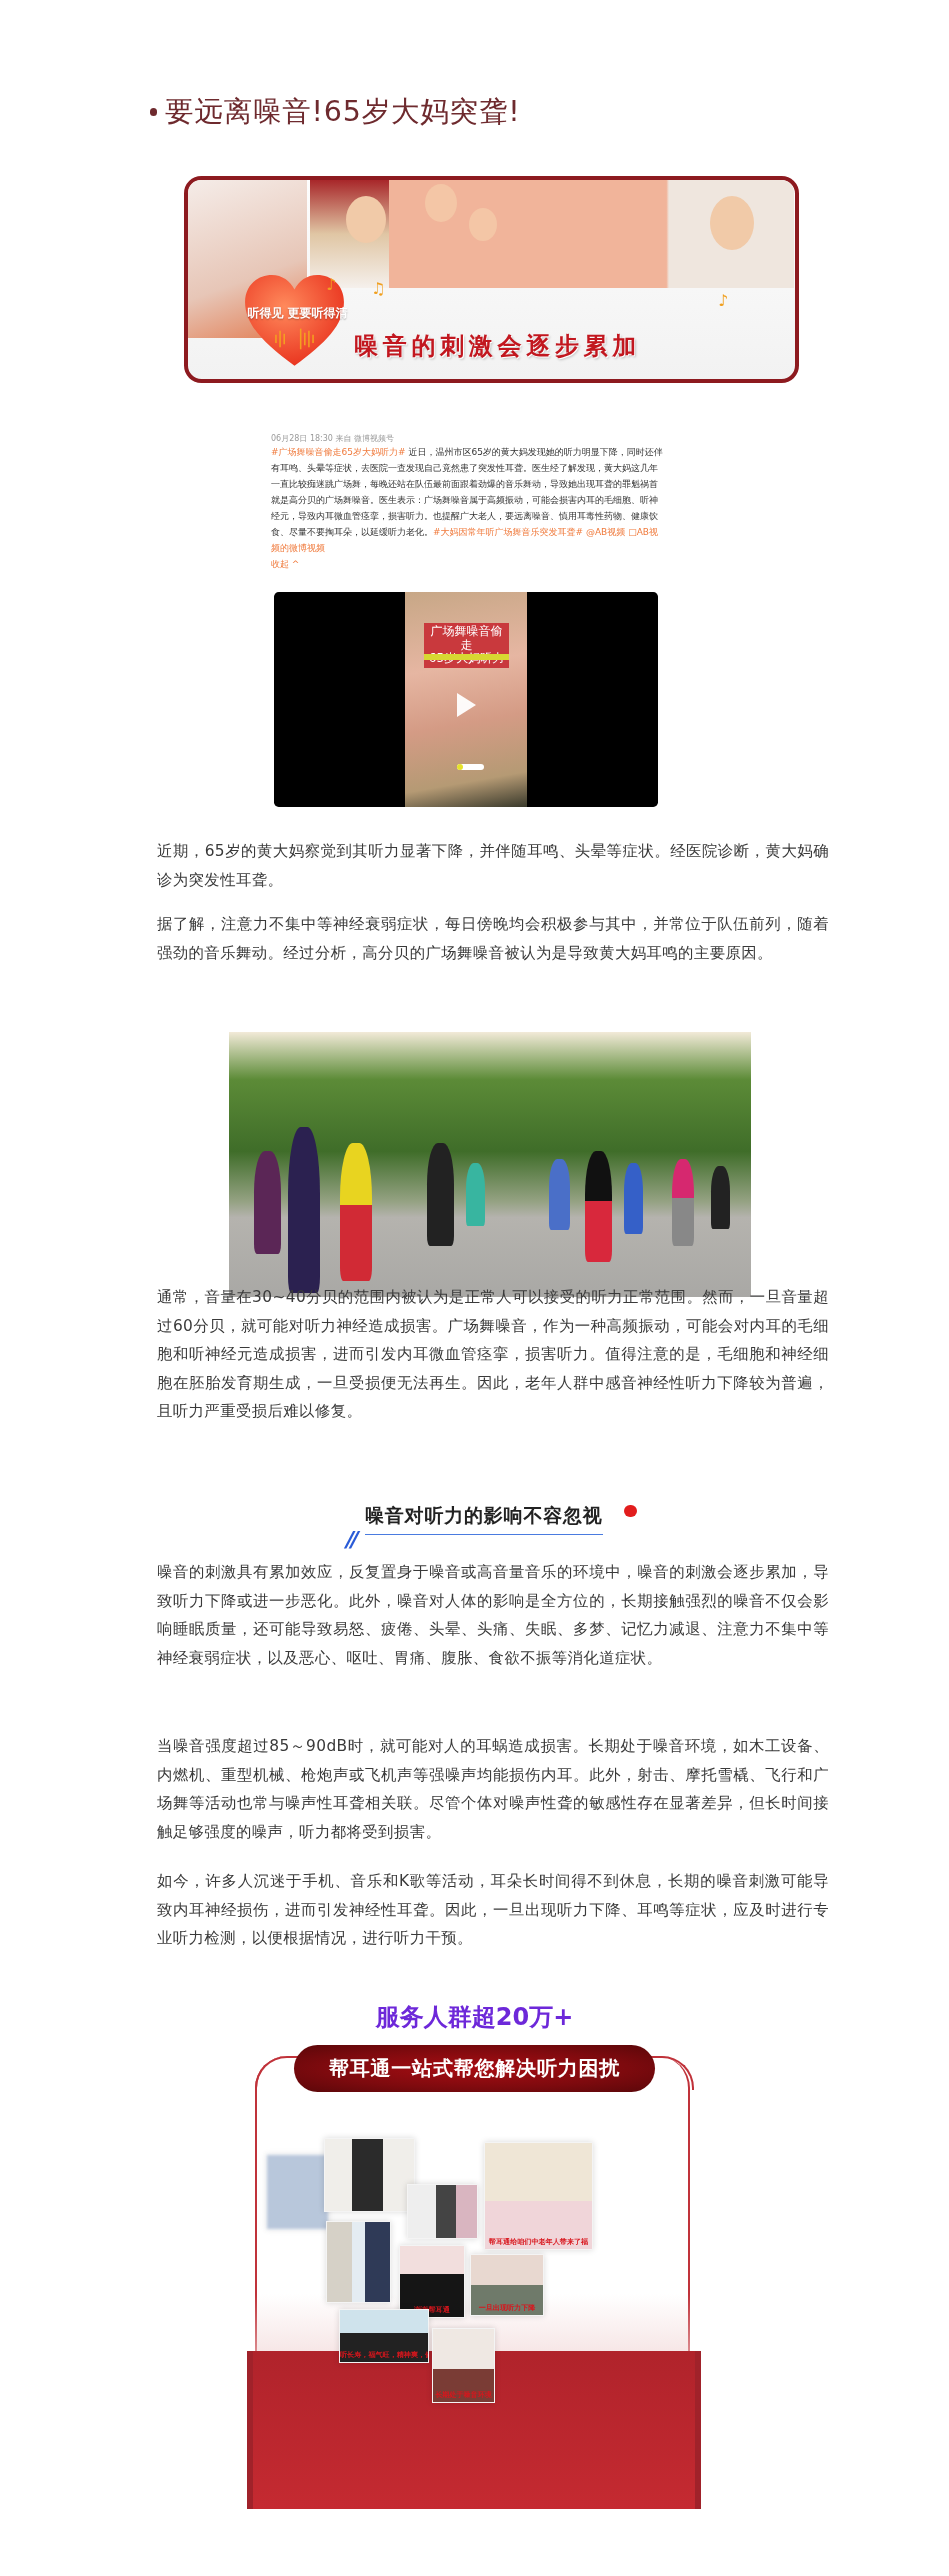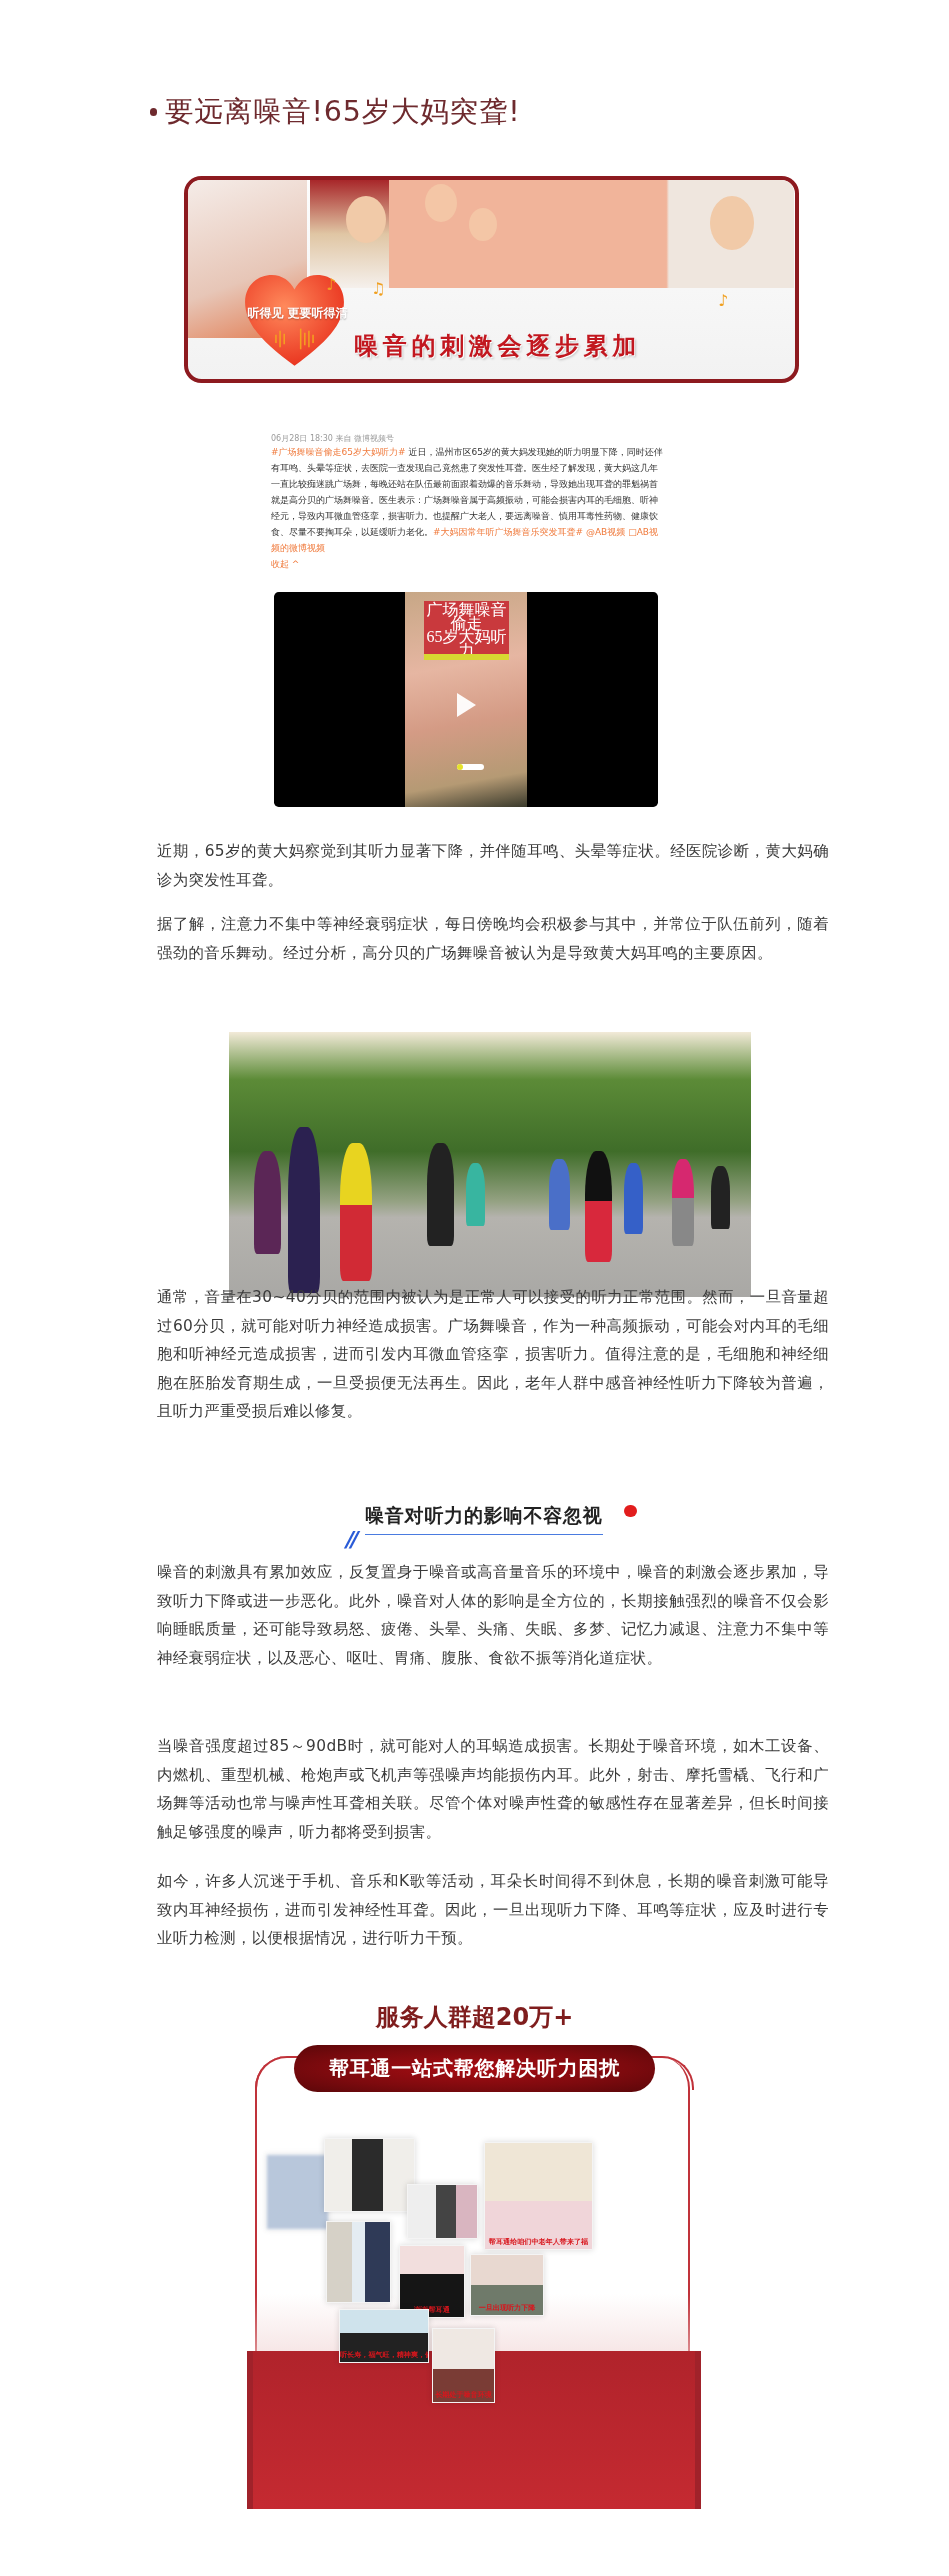--- a/index.html
+++ b/index.html
@@ -21,41 +21,41 @@
   .heart-text { position: absolute; left: 58px; top: 125px; width: 103px; text-align: center; color: #fff; font-size: 12px; font-weight: bold; text-shadow: 0 0.8px 1.6px rgba(0,0,0,.3); }
   .slogan { position: absolute; left: 166px; top: 150px; font-size: 24px; font-weight: bold; color: #c2171f; letter-spacing: 4.7px; text-shadow: 0.8px 0.8px 0 #fff, 1.6px 1.6px 2.4px rgba(0,0,0,.2); }
   .note { position: absolute; color: #f0a020; font-size: 16px; }
 
   
   .weibo { position: absolute; left: 271px; top: 433px; width: 395px; font-size: 9px; line-height: 16px; color: #333; }
   .weibo .meta { color: #9a9a9a; font-size: 8px; line-height: 11px; }
   .weibo .tag { color: #f07a3c; }
   .video { position: absolute; left: 274px; top: 592px; width: 384px; height: 215px; background: #000; border-radius: 4.7px; overflow: hidden; }
   .video .frame { position: absolute; left: 131px; top: 0; width: 122px; height: 215px; background: linear-gradient(170deg,#c7a786 0%,#e6b6a2 35%,#d49b85 60%,#b59a74 85%,#3a3a2c 100%); }
-  .video .vcap { position: absolute; left: 150px; top: 9px; width: 85px; background: #c9393d; color: #fff; font-size: 16px; line-height: 13.4px; text-align: center; padding: 2.4px 1.6px; font-family: Liberation Serif, serif; }
+  .video .vcap { position: absolute; left: 150px; top: 31px; width: 85px; background: #c9393d; color: #fff; font-size: 12px; line-height: 13.4px; text-align: center; padding: 2.4px 1.6px; }
   .video .vsub { position: absolute; left: 150px; top: 62px; width: 85px; height: 6.3px; background: #d8d832; }
   .video .play { position: absolute; left: 183px; top: 101px; width: 0; height: 0; border-left: 19px solid #fff; border-top: 12.7px solid transparent; border-bottom: 12.7px solid transparent; opacity: .95; }
   .video .prog { position: absolute; left: 183px; top: 172px; width: 27px; height: 6.3px; background: #fff; border-radius: 3.2px; }
   .video .prog::before { content: ""; position: absolute; left: 0; top: 0; width: 6.3px; height: 6.3px; border-radius: 50%; background: #e6e22a; }
 
   
   .para { position: absolute; left: 157px; width: 672px; font-size: 15.4px; line-height: 28.5px; color: #3a3a3a; text-align: justify; letter-spacing: 0.4px; }
 
   
   .dance { position: absolute; left: 229px; top: 1032px; width: 522px; height: 265px; background: linear-gradient(180deg,#f2ead8 0%,#5c8b37 18%,#3f6d29 45%,#95a283 64%,#b5b3ae 70%,#a9a8a5 100%); overflow: hidden; }
   .dancer { position: absolute; border-radius: 40% 40% 10% 10%; }
 
   
   .sec-head { position: absolute; left: 346px; top: 1503px; }
   .sec-head .quote { position: absolute; left: 0; top: 24px; color: #2a5bd7; font-size: 22px; font-weight: bold; font-style: italic; letter-spacing: -3.2px; }
   .sec-head .text { position: absolute; left: 19px; top: 0; font-size: 19px; font-weight: bold; color: #222; white-space: nowrap; padding-bottom: 4.7px; border-bottom: 1.6px solid #4a7be0; letter-spacing: 0.8px; }
   .sec-head .dot { position: absolute; left: 278px; top: 1.6px; width: 12.7px; height: 12.7px; border-radius: 50%; background: #e21d1d; }
 
   
-  .svc-title { position: absolute; left: 0; width: 949px; top: 2001px; text-align: center; font-size: 24px; font-weight: bold; color: #7f1d1d; }
+  .svc-title { position: absolute; left: 0; width: 949px; top: 2001px; text-align: center; font-size: 24px; font-weight: bold; color: #6d28d9; }
   .svc-frame { position: absolute; left: 255px; top: 2056px; width: 435px; height: 388px; border: 2.4px solid #c0323a; border-top: none; border-bottom: none; border-radius: 32px 32px 0 0; }
   .svc-frame::before { content: ""; position: absolute; left: -2.4px; top: 0; width: 435px; height: 32px; border-top: 2.4px solid #c0323a; border-radius: 32px 32px 0 0; border-left: 2.4px solid #c0323a; border-right: 2.4px solid #c0323a; }
   .svc-pill { position: absolute; left: 294px; top: 2045px; width: 361px; height: 47px; border-radius: 24px; background: radial-gradient(ellipse at center,#a80d13 0%,#7d0a0e 60%,#5a0709 100%); color: #fff; font-size: 20px; font-weight: bold; text-align: center; line-height: 47px; letter-spacing: 0.8px; }
   .svc-red { position: absolute; left: 247px; top: 2351px; width: 454px; height: 158px; background: linear-gradient(180deg,#b0232b,#c52a31); border-left: 6.3px solid #a0222a; border-right: 6.3px solid #a0222a; }
   .svc-fade { position: absolute; left: 255px; top: 2294px; width: 435px; height: 63px; background: linear-gradient(180deg,rgba(255,255,255,0),rgba(240,210,210,.6)); }
   .thumb { position: absolute; background: #ddd; border: 1.6px solid #f4f4f4; box-shadow: 0 0 6.3px rgba(0,0,0,.15); overflow: hidden; }
   .thumb .cap { position: absolute; bottom: 2.4px; left: 0; right: 0; text-align: center; color: #d8161d; font-size: 7.1px; font-weight: bold; white-space: nowrap; margin-top: 40px; }
   .thumb.blur { filter: blur(1.6px); opacity: .6; }
 </style>
 </head>

